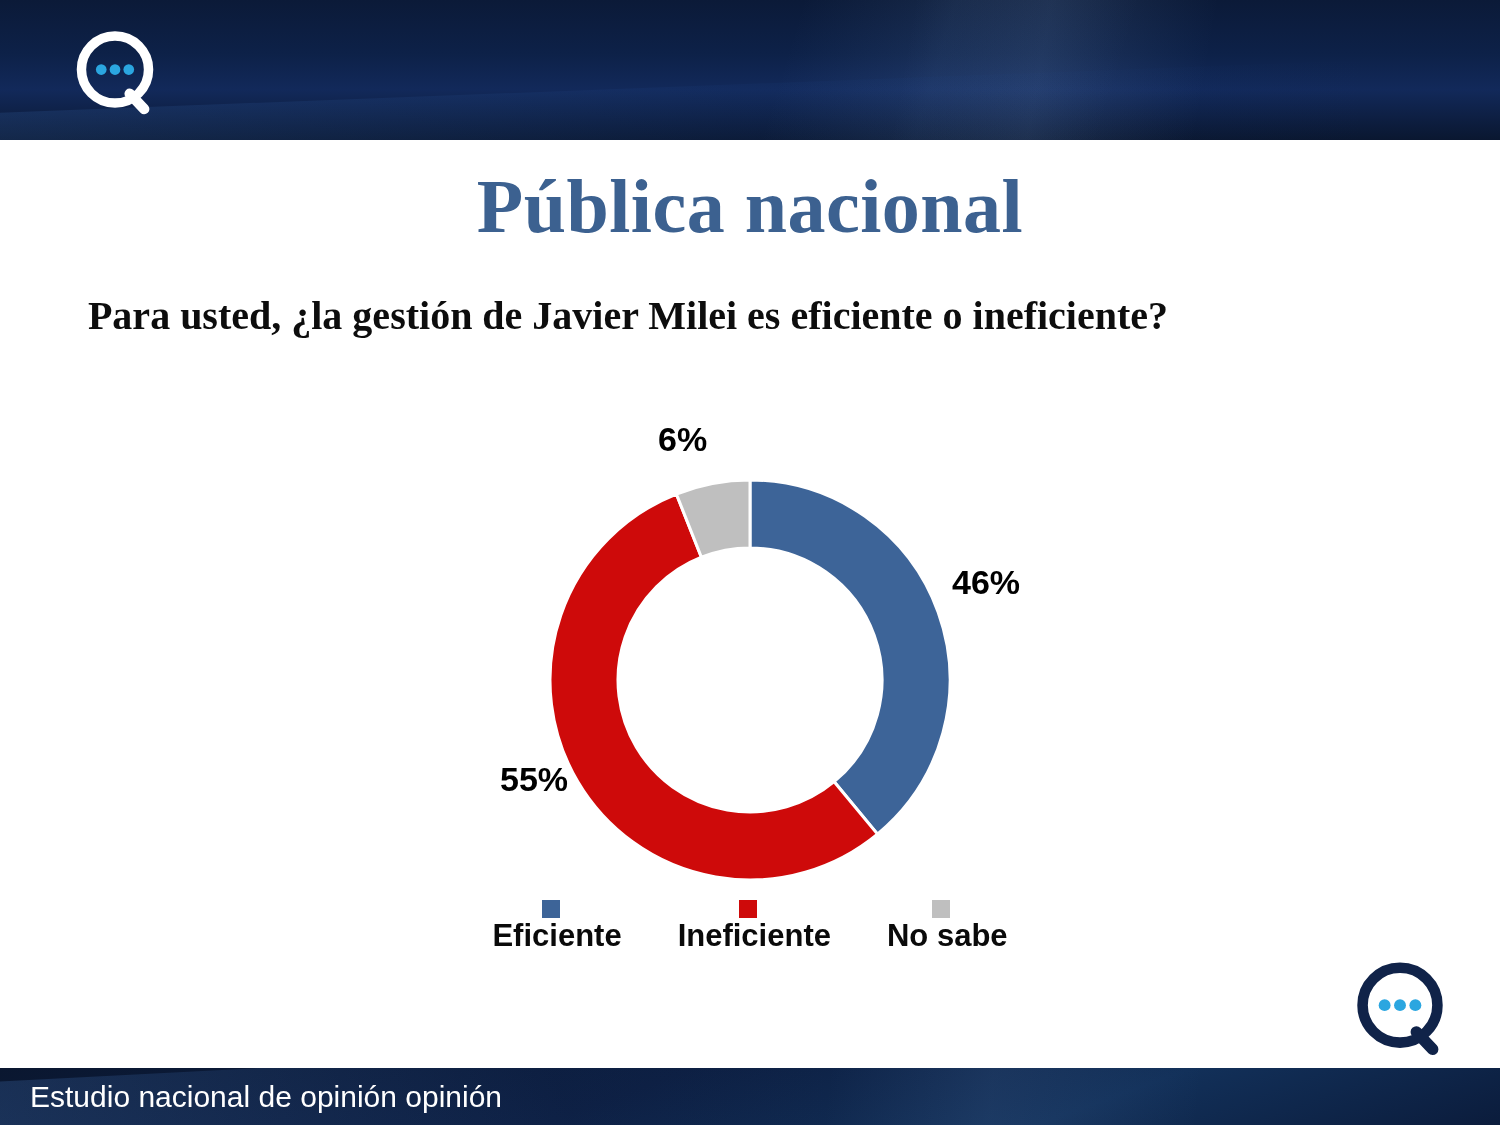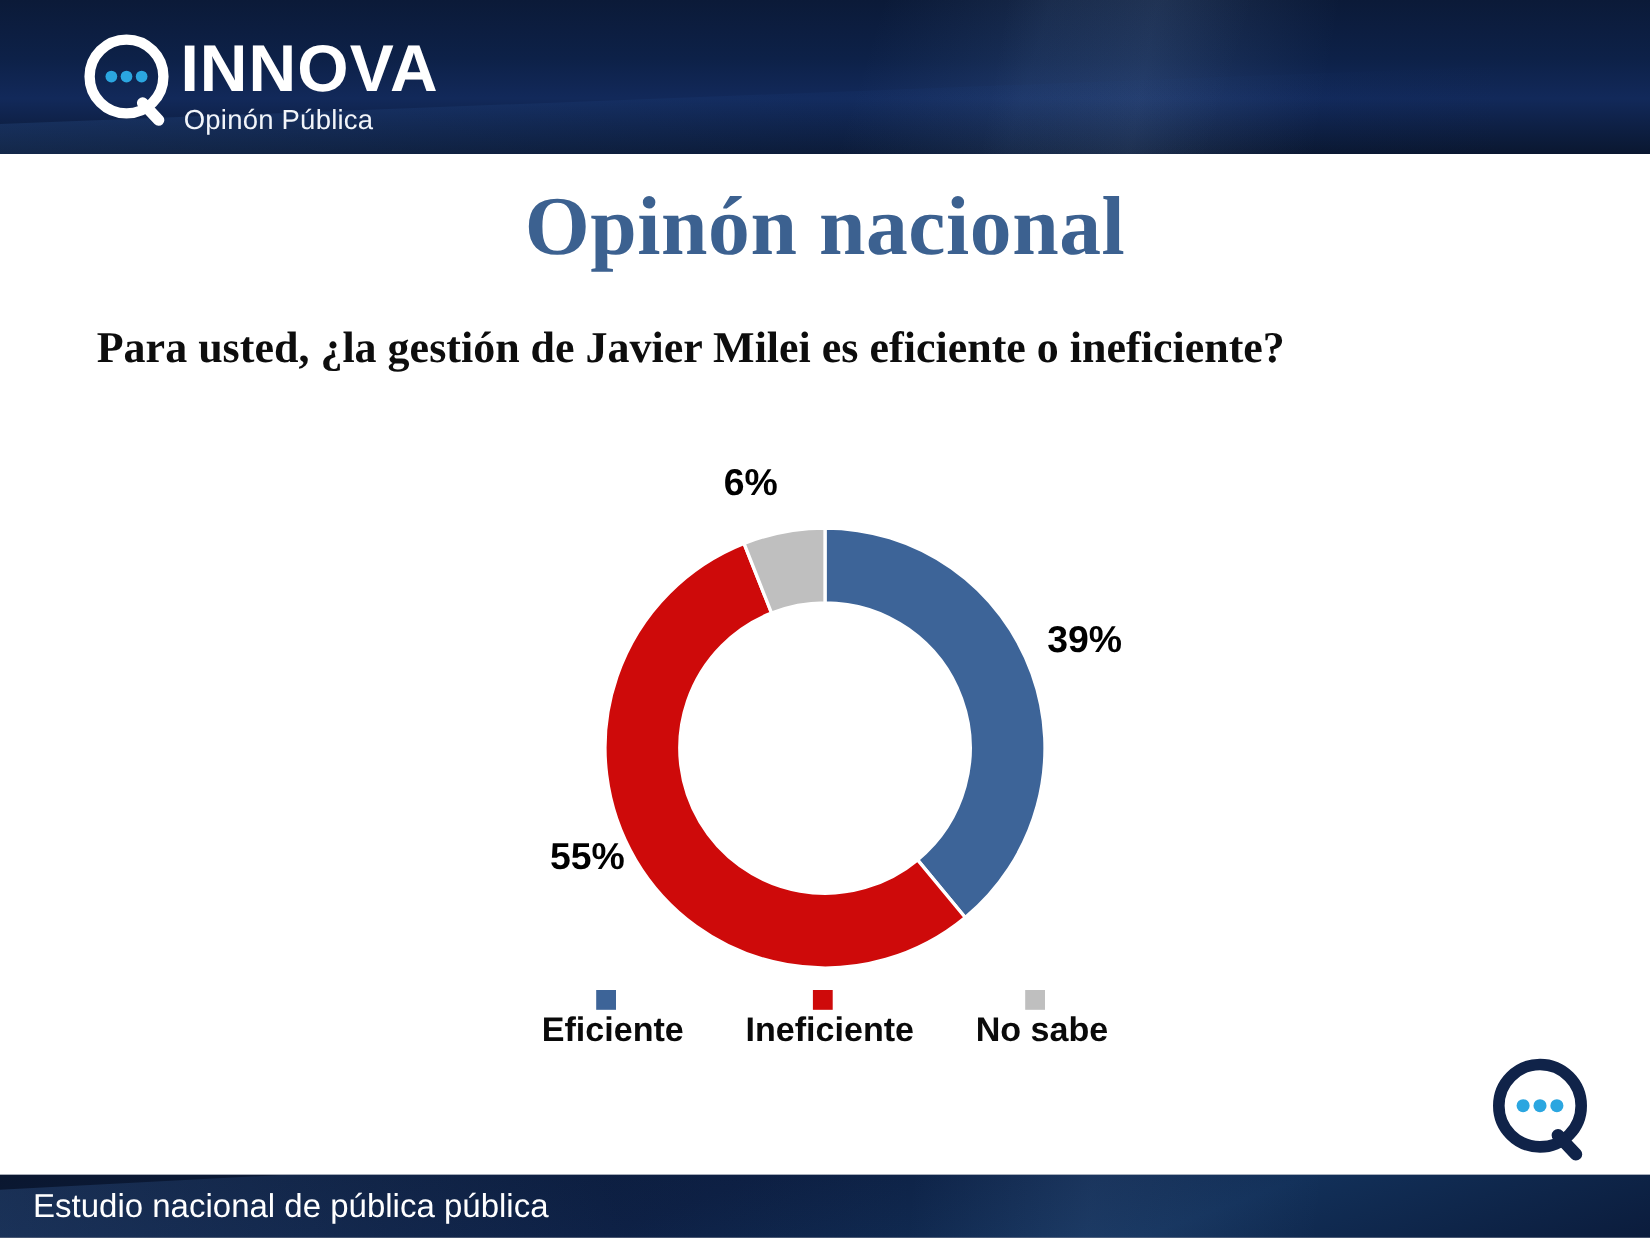--- a/index.html
+++ b/index.html
@@ -184,43 +184,39 @@
 <div class="logo">
   <span class="logo-mark">
     <svg viewBox="0 0 100 100" width="86" height="86" aria-hidden="true">
       <path d="M50 7 A39 39 0 1 0 50 85 A39 39 0 0 0 50 7 Z" fill="none" stroke="#ffffff" stroke-width="11"></path>
       <path d="M67 74 L84 92" fill="none" stroke="#ffffff" stroke-width="12" stroke-linecap="round"></path>
       <circle cx="34" cy="46" r="6.2" fill="#2BA6E0"></circle>
       <circle cx="50" cy="46" r="6.2" fill="#2BA6E0"></circle>
       <circle cx="66" cy="46" r="6.2" fill="#2BA6E0"></circle>
     </svg>
   </span>
-  <span class="logo-text">
-    <div class="logo-word">INNOVA</div>
-    <div class="logo-sub">Opinón Pública</div>
-  </span>
 </div>
 
-<div class="slide-title">Opinón nacional</div>
+<div class="slide-title">Pública nacional</div>
 <div class="question">Para usted, ¿la gestión de Javier Milei es eficiente o ineficiente?</div>
 
 <div class="chart-area">
 
   <div class="donut-wrap">
     <svg viewBox="0 0 450 450" width="450" height="450" aria-hidden="true">
       <g id="donut-slices">
           <path d="M 225 25 A 200 200 0 0 1 352.4847979497379 379.1026485551579 L 309.139966646827 326.70774804640416 A 132 132 0 0 0 225 93 Z" fill="#3D6498" stroke="#ffffff" stroke-width="3"></path>
           <path d="M 352.4847979497379 379.1026485551579 A 200 200 0 1 1 151.37508946306463 39.04470282234965 L 176.40755904562263 102.26950386275077 A 132 132 0 1 0 309.139966646827 326.70774804640416 Z" fill="#CE0A0A" stroke="#ffffff" stroke-width="3"></path>
           <path d="M 151.37508946306463 39.04470282234965 A 200 200 0 0 1 225.00000000000014 25 L 225.00000000000009 93 A 132 132 0 0 0 176.40755904562263 102.26950386275077 Z" fill="#BFBFBF" stroke="#ffffff" stroke-width="3"></path>
         </g>
     </svg>
   </div>
 
   <div class="pct-label pct-ns">6%</div>
-  <div class="pct-label pct-ef">39%</div>
+  <div class="pct-label pct-ef">46%</div>
   <div class="pct-label pct-inf">55%</div>
 
   <div class="legend">
     <div class="legend-item">
       <span class="legend-swatch" style="background: rgb(61, 100, 152);"></span>
       <span class="legend-label">Eficiente</span>
     </div>
     <div class="legend-item">
       <span class="legend-swatch" style="background: rgb(206, 10, 10);"></span>
       <span class="legend-label">Ineficiente</span>
@@ -236,14 +232,14 @@
   <svg viewBox="0 0 100 100" width="96" height="96" aria-hidden="true">
     <path d="M50 7 A39 39 0 1 0 50 85 A39 39 0 0 0 50 7 Z" fill="none" stroke="#102349" stroke-width="11"></path>
     <path d="M67 74 L84 92" fill="none" stroke="#102349" stroke-width="12" stroke-linecap="round"></path>
     <circle cx="34" cy="46" r="6.2" fill="#2BA6E0"></circle>
     <circle cx="50" cy="46" r="6.2" fill="#2BA6E0"></circle>
     <circle cx="66" cy="46" r="6.2" fill="#2BA6E0"></circle>
   </svg>
 </span>
 
 <div class="footer-band">
-  <span class="footer-text">Estudio nacional de pública pública</span>
+  <span class="footer-text">Estudio nacional de opinión opinión</span>
 </div>
 
 </body></html>

